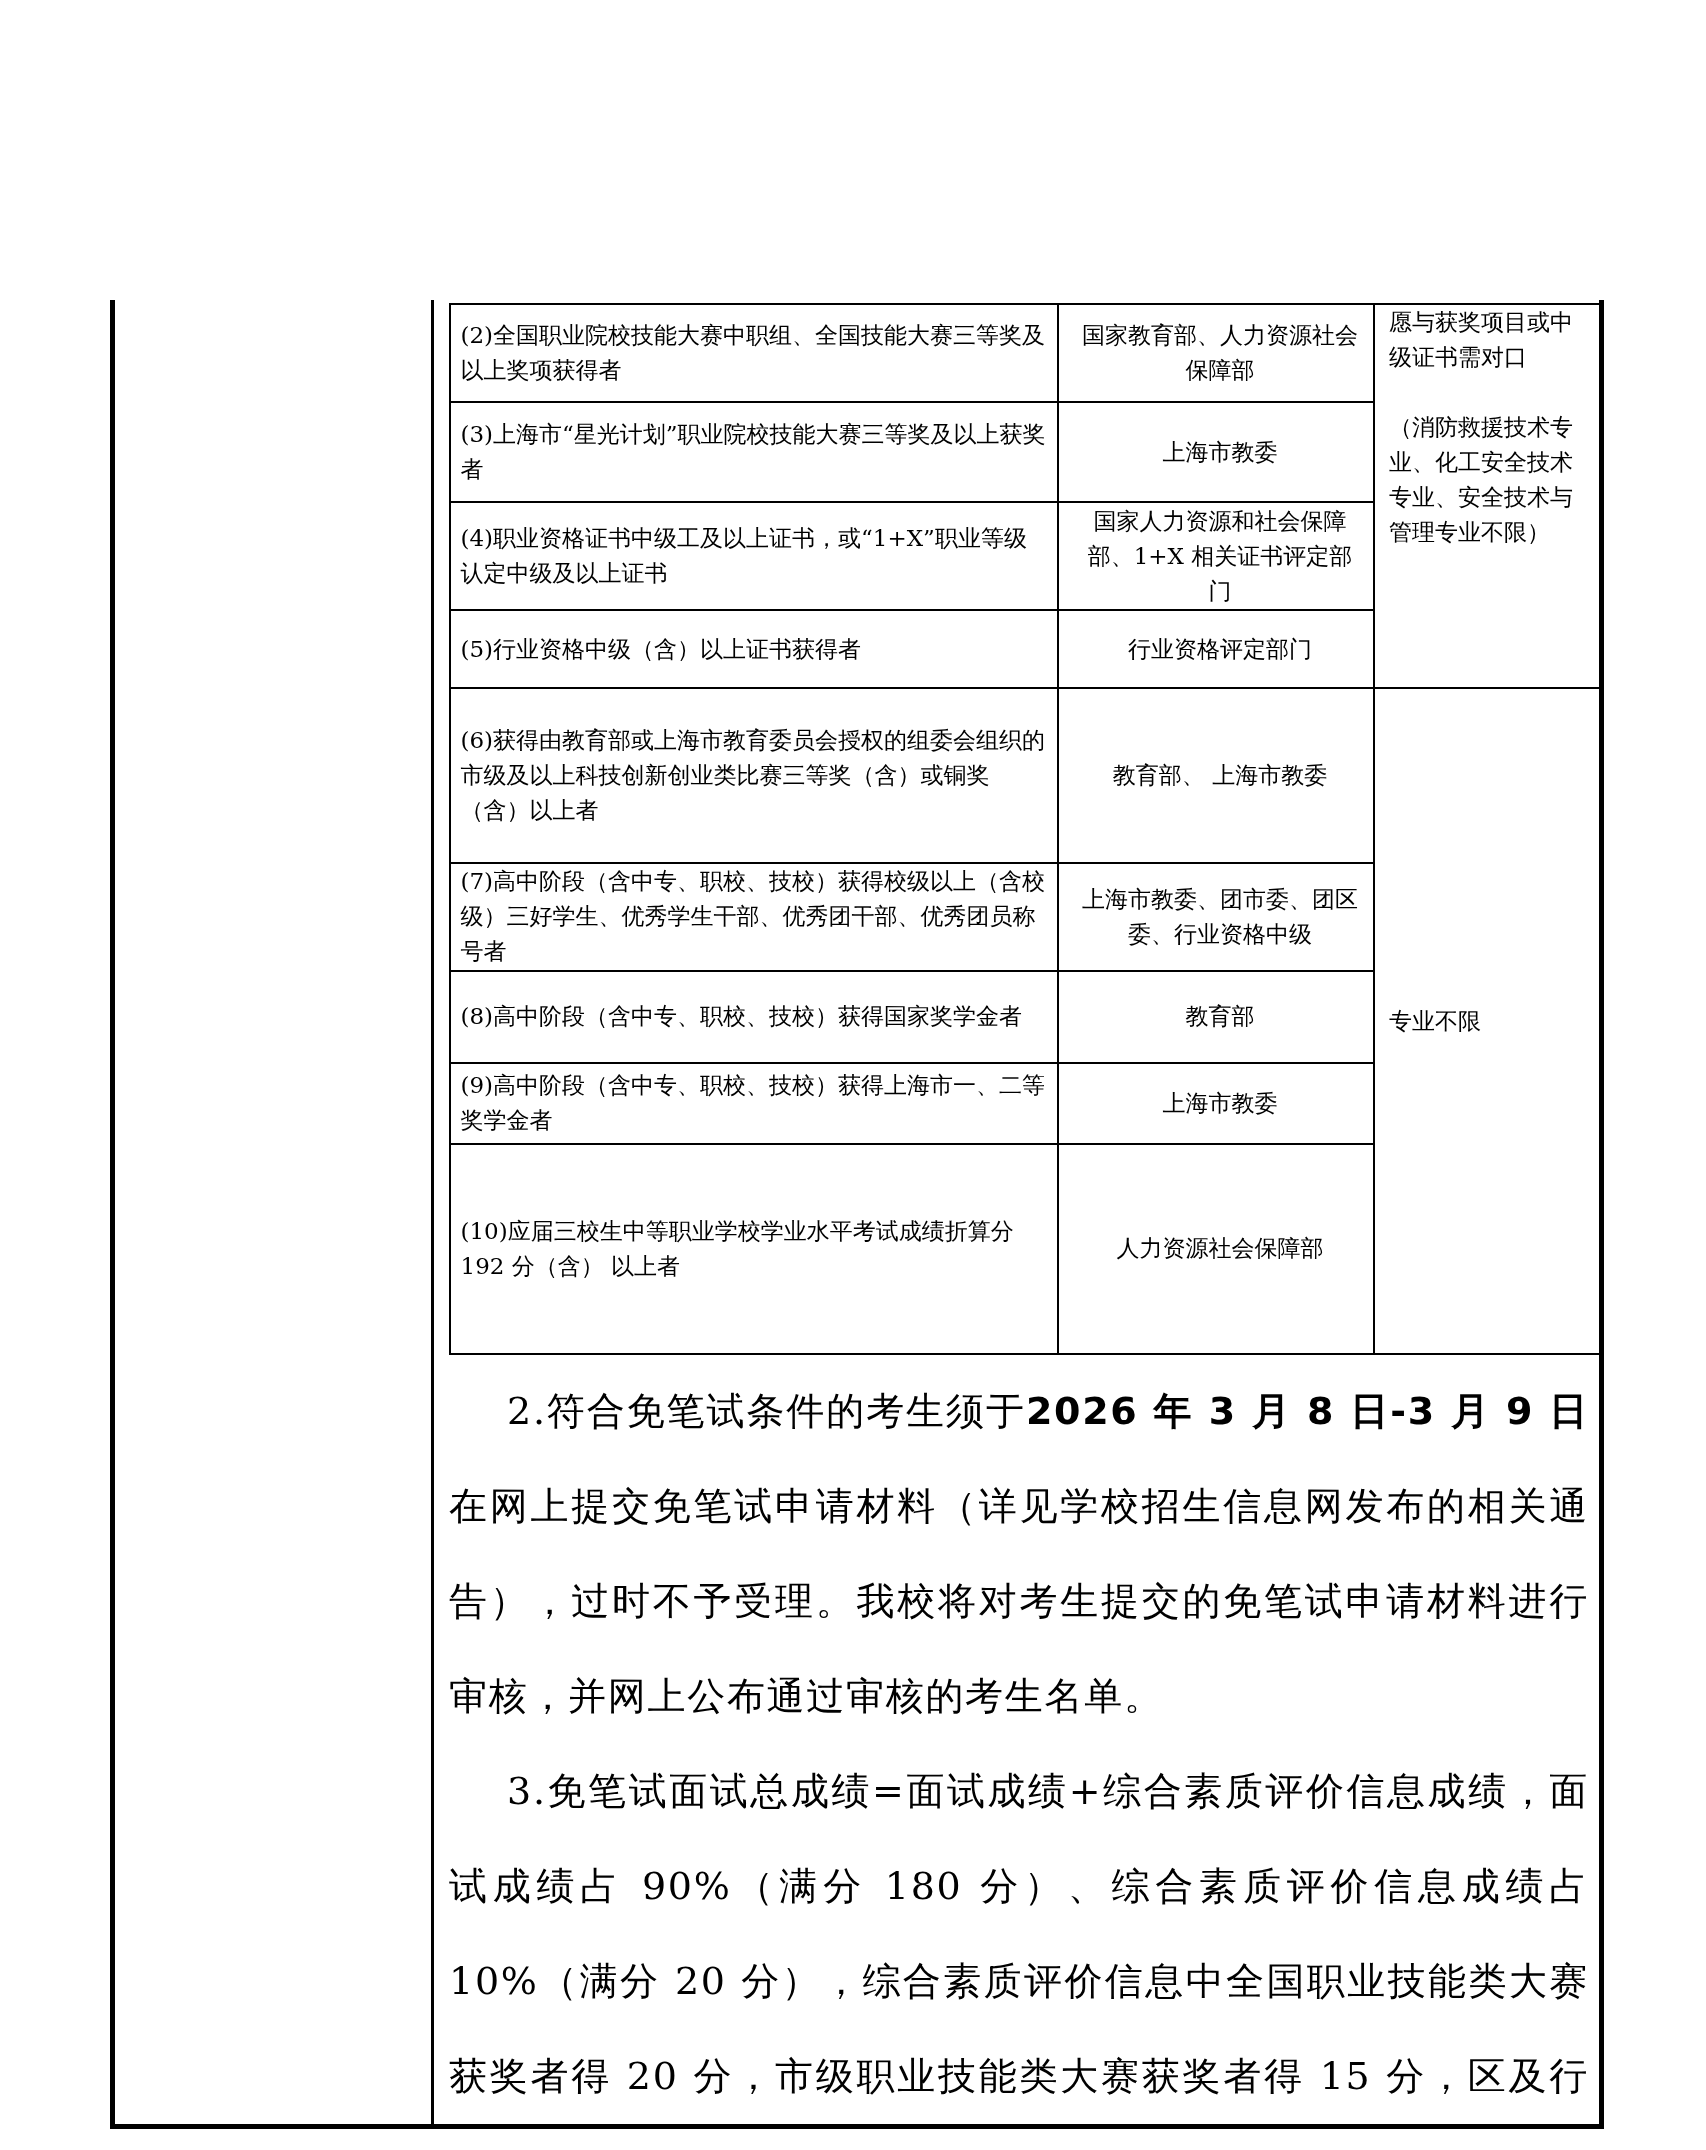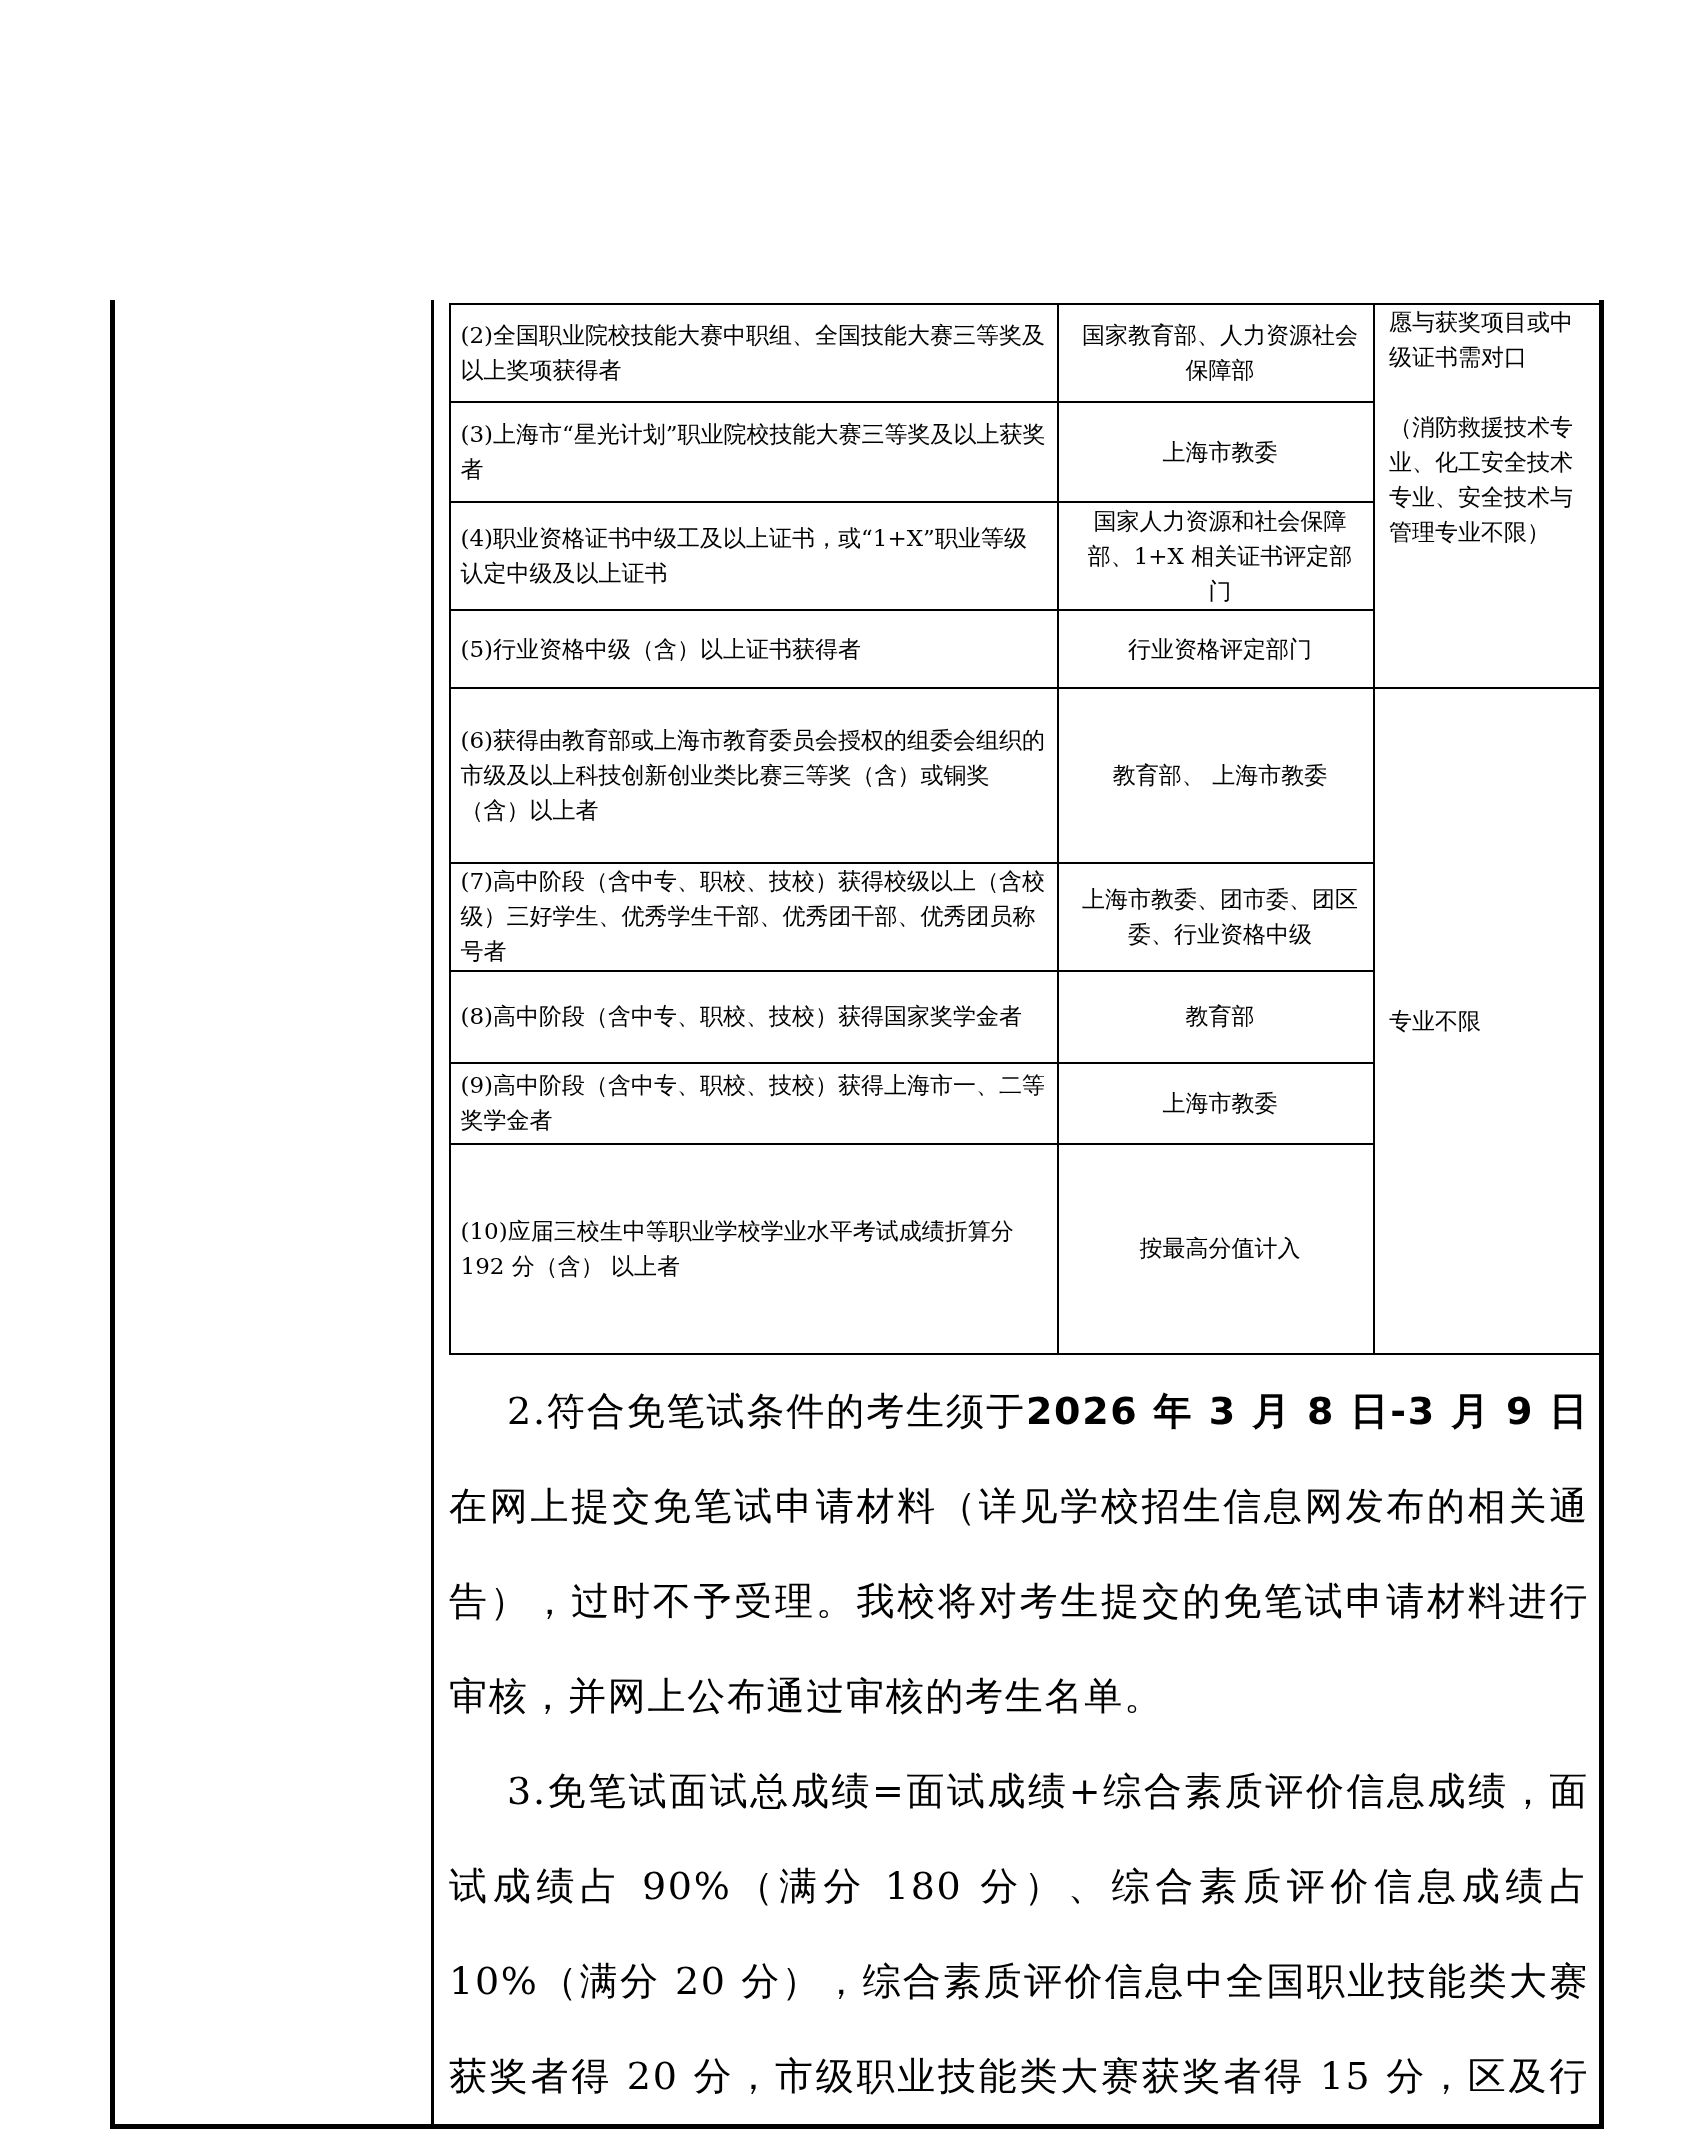--- a/index.html
+++ b/index.html
@@ -69,21 +69,21 @@
   <tr style="height:91px">
     <td class="c1">(8)高中阶段（含中专、职校、技校）获得国家奖学金者</td>
     <td class="c2">教育部</td>
   </tr>
   <tr style="height:80px">
     <td class="c1">(9)高中阶段（含中专、职校、技校）获得上海市一、二等奖学金者</td>
     <td class="c2">上海市教委</td>
   </tr>
   <tr style="height:208px">
     <td class="c1">(10)应届三校生中等职业学校学业水平考试成绩折算分 192 分（含） 以上者</td>
-    <td class="c2">按最高分值计入</td>
+    <td class="c2">人力资源社会保障部</td>
   </tr>
 </tbody>
   </table>
 
 <div class="paras">
   <p class="para"><span>2.符合免笔试条件的考生须于</span><b>2026 年 3 月 8 日-3 月 9 日</b><span>在网上提交免笔试申请材料（详见学校招生信息网发布的相关通告），过时不予受理。我校将对考生提交的免笔试申请材料进行审核，并网上公布通过审核的考生名单。</span></p>
   <p class="para">3.免笔试面试总成绩=面试成绩+综合素质评价信息成绩，面试成绩占 90%（满分 180 分）、综合素质评价信息成绩占 10%（满分 20 分），综合素质评价信息中全国职业技能类大赛获奖者得 20 分，市级职业技能类大赛获奖者得 15 分，区及行业职业技能类大赛获奖者得 8 分，校级职业技能类大赛获奖者得 4 分（分值不累加，按最高分值计入）。综合素质评价信息以上海市教育委员会提供的为准。</p>
 
 </div>
 

